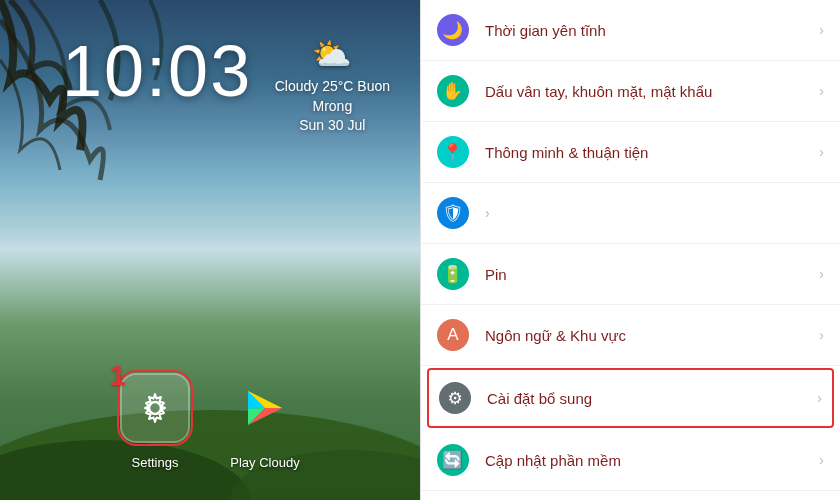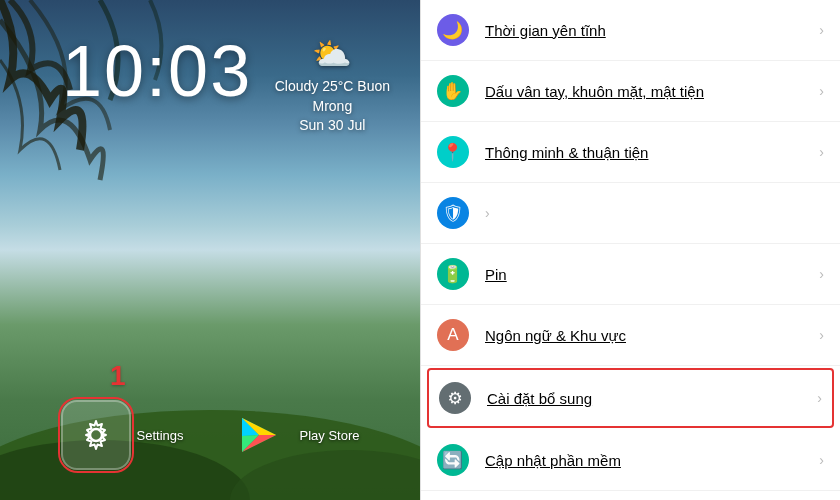--- a/index.html
+++ b/index.html
@@ -77,23 +77,23 @@
       left: 0;
       right: 0;
       display: flex;
       justify-content: center;
       gap: 40px;
       align-items: flex-end;
     }
 
     .app-icon-wrapper {
       display: flex;
-      flex-direction: row;
+      flex-direction: column;
       align-items: center;
-      gap: 6px;
+      gap: 12px;
     }
 
     .app-icon {
       width: 70px;
       height: 70px;
       border-radius: 16px;
       display: flex;
       align-items: center;
       justify-content: center;
       position: relative;
@@ -180,22 +180,21 @@
       align-items: center;
       justify-content: center;
       margin-right: 16px;
       flex-shrink: 0;
       font-size: 17px;
     }
 
     .item-text {
       flex: 1;
       font-size: 15px;
-      color: #000000;
-      text-decoration: underline;
+      color: #7f1d1d;
     }
 
     .item-chevron {
       color: #bbb;
       font-size: 14px;
     }
 
     
     .icon-moon { background: #6c5ce7; color: white; }
     .icon-fingerprint { background: #00b894; color: white; }
@@ -286,37 +285,37 @@
               <stop offset="100%" style="stop-color:#ffbc00"></stop>
             </linearGradient>
           </defs>
 
           <path d="M8,8 L25,25 L8,26 Z" fill="#00d2ff"></path>
           <path d="M8,26 L25,25 L8,42 Z" fill="#34e87a"></path>
           <path d="M25,25 L42,25 L8,8 Z" fill="#ffd700"></path>
           <path d="M25,25 L42,25 L8,42 Z" fill="#ff5252"></path>
         </svg>
       </div>
-      <span class="app-label">Play Store</span>
+      <span class="app-label">Play Cloudy</span>
     </div>
   </div>
 
   <div class="step-number step-number-1">1</div>
 </div>
 
 <div class="settings-panel">
   <ul class="settings-list" id="settings-list">
   <li class="settings-item" style="position: relative;">
         <div class="item-icon icon-moon">🌙</div>
         <span class="item-text">Thời gian yên tĩnh</span>
         <span class="item-chevron">›</span>
       </li>
       <li class="settings-item" style="position: relative;">
         <div class="item-icon icon-fingerprint">✋</div>
-        <span class="item-text">Dấu vân tay, khuôn mặt, mật tiện</span>
+        <span class="item-text">Dấu vân tay, khuôn mặt, mật khẩu</span>
         <span class="item-chevron">›</span>
       </li>
       <li class="settings-item" style="position: relative;">
         <div class="item-icon icon-smart">📍</div>
         <span class="item-text">Thông minh &amp; thuận tiện</span>
         <span class="item-chevron">›</span>
       </li>
       <li class="settings-item" style="position: relative;">
         <div class="item-icon icon-security">🛡</div>
         <span class="item-chevron">›</span>

